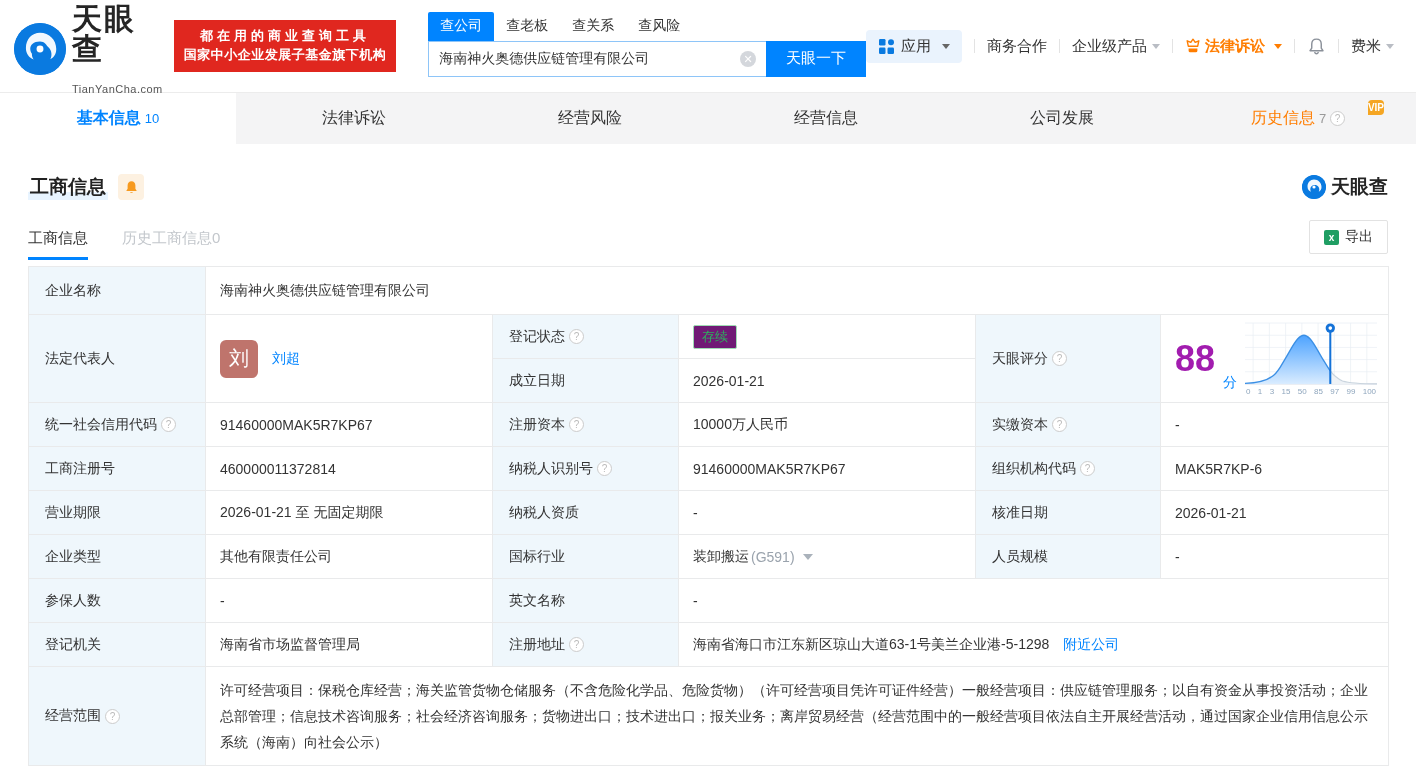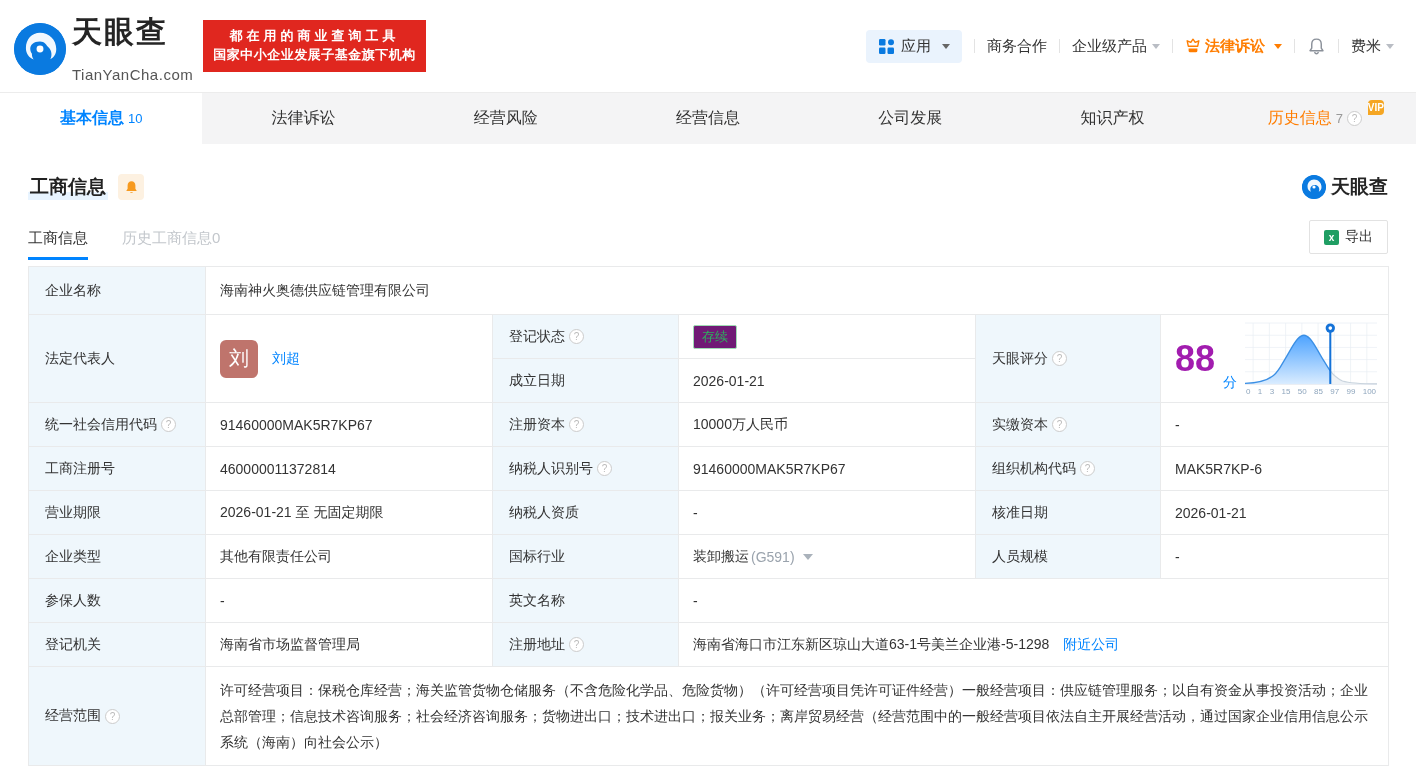--- a/index.html
+++ b/index.html
@@ -6,21 +6,21 @@
   html,body { width:1416px; height:776px; background:#fff; overflow:hidden;
     font-family:"Liberation Sans","DejaVu Sans",sans-serif; color:#333; }
 
   
   .header { height:92px; display:flex; align-items:center; padding:0 22px 0 14px; background:#fff; }
   .logo { display:flex; align-items:center; gap:6px; margin-top:6px; }
   .logo-mark { width:52px; height:52px; border-radius:50%; background:#0a7ae0; position:relative; overflow:hidden; flex:0 0 auto; }
   .logo-mark svg { width:100%; height:100%; display:block; }
   .logo-texts { display:flex; flex-direction:column; line-height:1; }
   .logo-cn { font-size:30px; font-weight:bold; color:#252525; letter-spacing:2px; }
-  .logo-en { font-size:15px; color:#555; margin-top:20px; letter-spacing:.5px;text-align:right; }
+  .logo-en { font-size:11px; color:#555; margin-top:20px; letter-spacing:.5px; }
   .promo { margin-left:10px; background:#e0271f; color:#fff; padding:7px 10px; line-height:1.45;
     font-size:13px; text-align:center; white-space:nowrap; }
   .promo .l1 { letter-spacing:4px; font-weight:bold; }
   .promo .l2 { letter-spacing:.5px; font-weight:bold; }
 
   .search-wrap { margin-left:32px; width:450px; margin-top:-4px; }
   .search-tabs { display:flex; align-items:flex-end; font-size:14px; }
   .search-tab { padding:5px 12px 6px; cursor:pointer; color:#333; }
   .search-tab.active { background:#0084ff; color:#fff; border-radius:2px 2px 0 0; }
   .search-box { display:flex; }
@@ -126,20 +126,35 @@
       <span class="logo-cn">天眼查</span>
       <span class="logo-en">TianYanCha.com</span>
     </div>
   </div>
 
   <div class="promo">
     <div class="l1">都在用的商业查询工具</div>
     <div class="l2">国家中小企业发展子基金旗下机构</div>
   </div>
 
+  <div class="search-wrap">
+    <div class="search-tabs">
+      <span class="search-tab active">查公司</span>
+      <span class="search-tab">查老板</span>
+      <span class="search-tab">查关系</span>
+      <span class="search-tab">查风险</span>
+    </div>
+    <div class="search-box">
+      <div class="search-input-wrap">
+        <input class="search-input" type="text" value="海南神火奥德供应链管理有限公司" style="">
+        <span class="clear-btn">✕</span>
+      </div>
+      <button class="search-btn">天眼一下</button>
+    </div>
+  </div>
 
   <div class="top-nav">
     <div class="apps-btn">
       <svg width="17" height="17" viewBox="0 0 17 17">
         <rect x="1" y="1" width="6.5" height="6.5" rx="1.2" fill="#0a7ae0"></rect>
         <circle cx="13" cy="4.2" r="3" fill="#0a7ae0"></circle>
         <rect x="1" y="9.5" width="6.5" height="6.5" rx="1.2" fill="#0a7ae0"></rect>
         <rect x="9.5" y="9.5" width="6.5" height="6.5" rx="1.2" fill="#0a7ae0"></rect>
       </svg>
       <span>应用</span>
@@ -185,23 +200,20 @@
     <span>法律诉讼</span>
   </div>
   <div class="nav-tab">
     <span>经营风险</span>
   </div>
   <div class="nav-tab">
     <span>经营信息</span>
   </div>
   <div class="nav-tab">
     <span>公司发展</span>
-  </div>
-  <div class="nav-tab">
-    <span>知识产权</span>
   </div>
   <div class="nav-tab history">
     <span class="vip-badge">VIP</span>
     <span>历史信息</span>
     <span class="cnt">7</span>
     <span class="q-circle">?</span>
   </div>
 </div>
 
 <div class="content">

